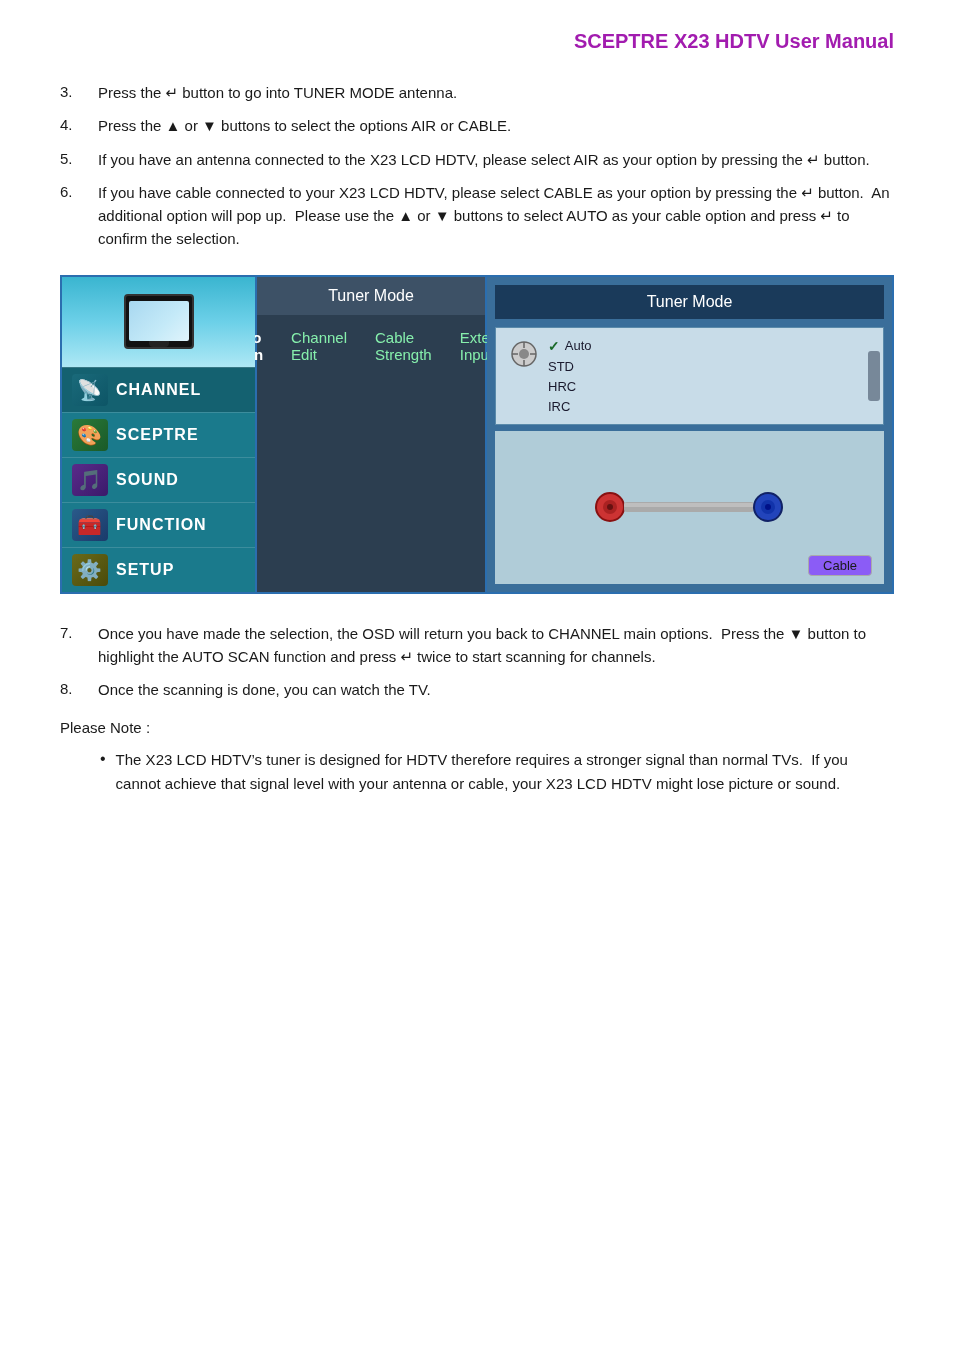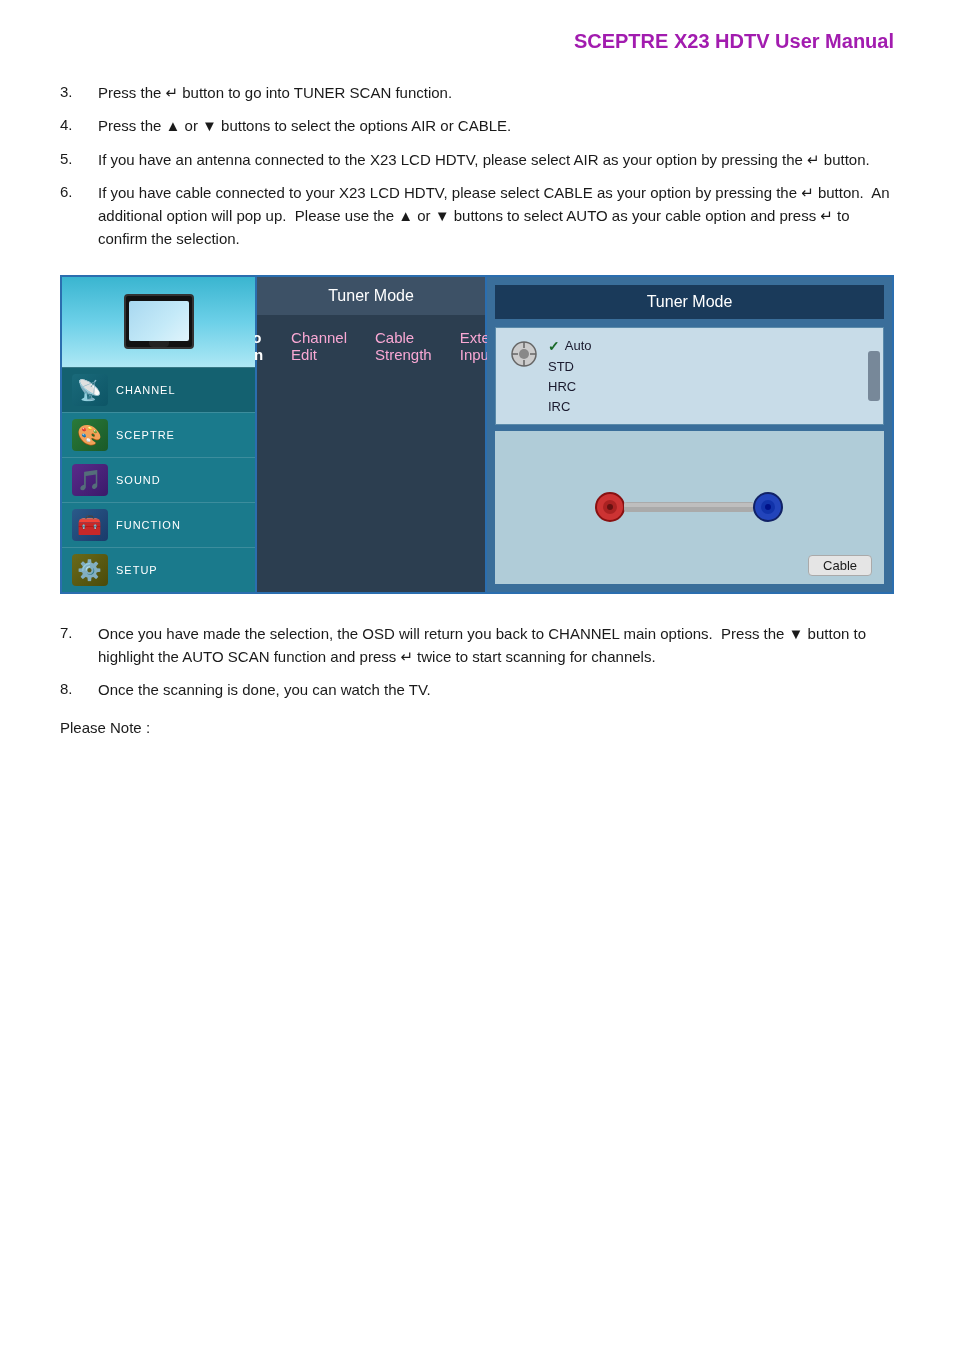--- a/index.html
+++ b/index.html
@@ -119,22 +119,22 @@
       overflow: hidden;
     }
     .menu-item .icon-box.channel { background: linear-gradient(135deg, #1a6a7a, #0d5566); }
     .menu-item .icon-box.picture { background: linear-gradient(135deg, #2a7a3a, #1a5a28); }
     .menu-item .icon-box.sound { background: linear-gradient(135deg, #5a2a8a, #3a1a6a); }
     .menu-item .icon-box.function { background: linear-gradient(135deg, #2a5a8a, #1a3a6a); }
     .menu-item .icon-box.setup { background: linear-gradient(135deg, #6a6a1a, #4a4a0a); }
 
     .menu-item .label {
       color: #ffffff;
-      font-size: 11px;
-      font-weight: normal;
+      font-size: 16px;
+      font-weight: bold;
       letter-spacing: 1px;
     }
 
     
     .panel-middle {
       background: #2c3e50;
       width: 230px;
       min-width: 230px;
       border-right: 2.5px solid #2b6eaf;
       display: flex;
@@ -151,21 +151,21 @@
       font-weight: normal;
     }
     .panel-middle .tuner-items {
       padding: 14px 20px;
       display: flex;
       flex-direction: row;
       gap: 28px;
       justify-content: center;
     }
     .panel-middle .tuner-items span {
-      color: #f9a8d4;
+      color: #86efac;
       font-size: 15px;
       cursor: pointer;
     }
     .panel-middle .tuner-items span.selected {
       font-weight: bold;
       color: #ffffff;
     }
 
     
     .panel-right {
@@ -285,21 +285,21 @@
 </head>
 <body>
 
 <div class="page-header">
   <span>SCEPTRE X23 HDTV User Manual</span>
 </div>
 
 <ol class="instructions-list">
   <li>
     <span class="num">3.</span>
-    <span class="text">Press the ↵ button to go into TUNER SCAN function.</span>
+    <span class="text">Press the ↵ button to go into TUNER MODE antenna.</span>
   </li>
   <li>
     <span class="num">4.</span>
     <span class="text">Press the ▲ or ▼ buttons to select the options AIR or CABLE.</span>
   </li>
   <li>
     <span class="num">5.</span>
     <span class="text">If you have an antenna connected to the X23 LCD HDTV, please select AIR as your option by pressing the ↵ button.</span>
   </li>
   <li>
@@ -391,36 +391,39 @@
           <circle cx="20" cy="35" r="7" fill="#aa2222"></circle>
           <circle cx="20" cy="35" r="3" fill="#661111"></circle>
 
           <rect x="34" y="30" width="130" height="10" rx="3" fill="#aaaaaa"></rect>
           <rect x="34" y="31" width="130" height="4" rx="1" fill="#cccccc" opacity="0.6"></rect>
 
           <circle cx="178" cy="35" r="14" fill="#2244bb" stroke="#112266" stroke-width="2"></circle>
           <circle cx="178" cy="35" r="7" fill="#1133aa"></circle>
           <circle cx="178" cy="35" r="3" fill="#001188"></circle>
         </svg>
-        <div class="cable-btn" style="position:absolute;bottom:8px;right:12px;background:#e5e5e5;border:1px solid #aaa;border-radius:4px;padding:2px 14px;font-size:13px;">Cable</div>
+        <div class="cable-btn" style="position:absolute;bottom:8px;right:12px;background:#8b5cf6;border:1px solid #aaa;border-radius:4px;padding:2px 14px;font-size:13px;">Cable</div>
       </div>
     </div>
   </div>
 </div>
 
 <div class="bottom-instructions">
   <ol class="instructions-list" style="margin-bottom:10px;">
     <li>
       <span class="num">7.</span>
       <span class="text">Once you have made the selection, the OSD will return you back to CHANNEL main options.&nbsp; Press the ▼ button to highlight the AUTO SCAN function and press ↵ twice to start scanning for channels.</span>
     </li>
     <li>
       <span class="num">8.</span>
       <span class="text">Once the scanning is done, you can watch the TV.</span>
     </li>
   </ol>
 
   <div class="note-section">
     <p class="note-title">Please Note :</p>
     <ul class="note-list">
+      <li>
+        <span>The X23 LCD HDTV’s tuner is designed for HDTV therefore requires a stronger signal than normal TVs.&nbsp; If you cannot achieve that signal level with your antenna or cable, your X23 LCD HDTV might lose picture or sound.</span>
+      </li>
     </ul>
   </div>
 </div>
 
 </body></html>

